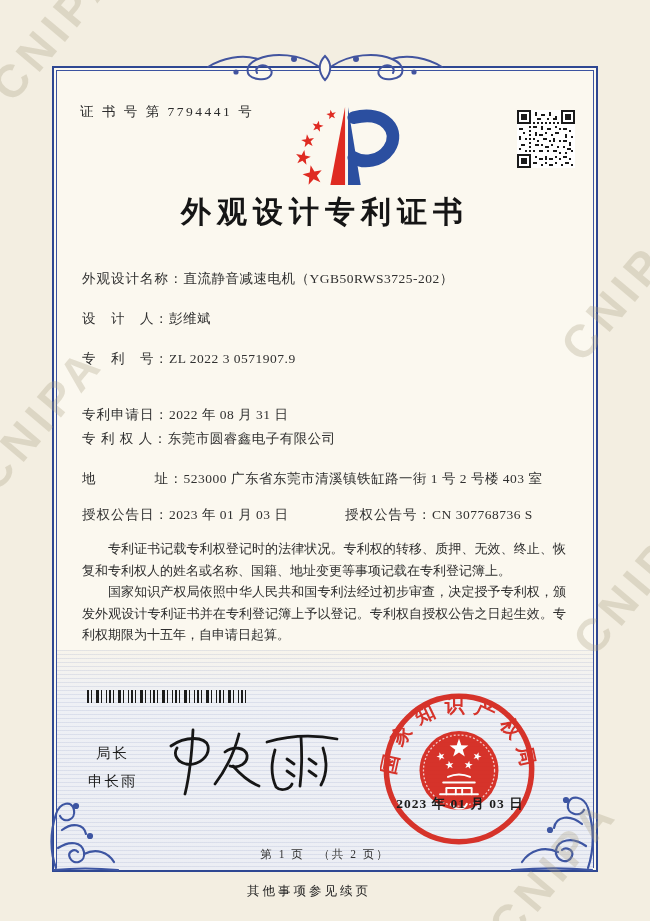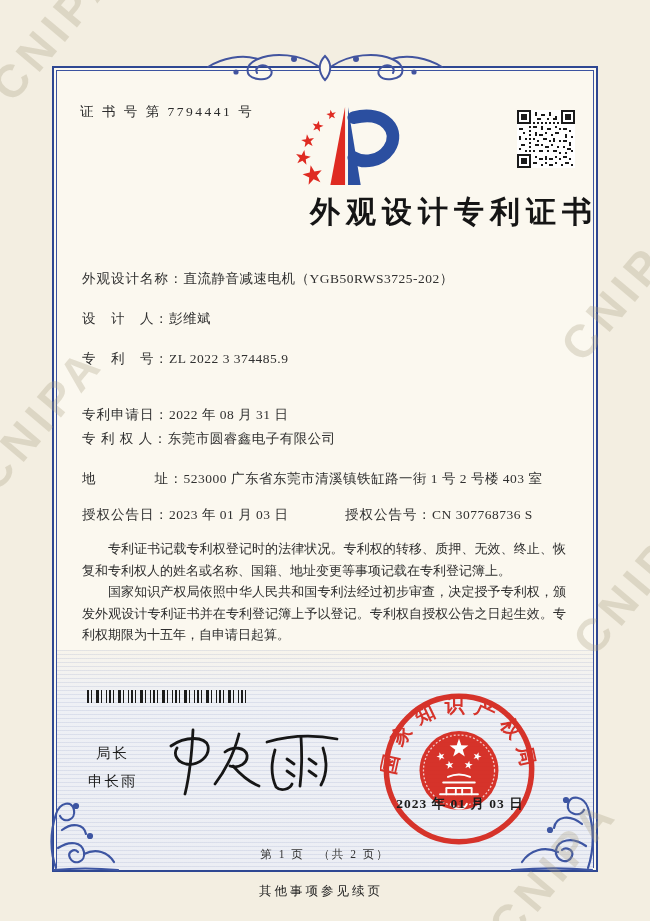--- a/index.html
+++ b/index.html
@@ -50,21 +50,21 @@
   .cert-no {
     position:absolute; left:80px; top:103px;
     font-size:13.5px; letter-spacing:2.5px; color:#2c2c2c;
   }
 
   .logo { position:absolute; left:283px; top:102px; width:128px; height:88px; }
   .qr   { position:absolute; left:516px; top:110px; width:60px; height:58px; }
 
   .title {
     position:absolute; left:52px; top:192px; width:546px;
-    text-align:right; font-size:30px; font-weight:bold;
+    text-align:center; font-size:30px; font-weight:bold;
     letter-spacing:6px; color:#151515;
   }
 
   .field-row {
     position:absolute; left:82px; width:500px; height:20px;
     font-size:13.5px; color:#303030; white-space:nowrap;
   }
   .flabel { letter-spacing:1px; }
   .fvalue { letter-spacing:0.5px; }
   .grant-no-group { position:absolute; left:263px; top:0; white-space:nowrap; }
@@ -102,21 +102,21 @@
     position:absolute; left:374px; top:795px; width:172px;
     text-align:center; font-size:13.5px; font-weight:bold;
     letter-spacing:1px; color:#1c1c1c;
   }
 
   .page-no {
     position:absolute; left:52px; top:847px; width:546px;
     text-align:center; font-size:11.5px; letter-spacing:2px; color:#333;
   }
   .cont-note {
-    position:absolute; left:48px; top:883px; width:546px;
+    position:absolute; left:36px; top:883px; width:546px;
     text-align:center; font-size:12.5px; letter-spacing:3px; color:#222;
   }
 
   .ornament { position:absolute; z-index:4; }
   .orn-top    { left:200px; top:50px;  width:250px; height:36px; }
   .orn-bl     { left:44px;  top:792px; width:78px;  height:82px; }
   .orn-br     { left:508px; top:788px; width:92px;  height:86px; }
 </style>
 </head>
 <body>
@@ -220,21 +220,21 @@
 
     <div class="title">外观设计专利证书</div>
 
     <div class="field-row" style="top:270px;">
       <span class="flabel">外观设计名称：</span><span class="fvalue">直流静音减速电机（YGB50RWS3725-202）</span>
     </div>
     <div class="field-row" style="top:310px;">
       <span class="flabel">设　计　人：</span><span class="fvalue">彭维斌</span>
     </div>
     <div class="field-row" style="top:350px;">
-      <span class="flabel">专　利　号：</span><span class="fvalue">ZL 2022 3 374485.9</span>
+      <span class="flabel">专　利　号：</span><span class="fvalue">ZL 2022 3 0571907.9</span>
     </div>
     <div class="field-row" style="top:406px;">
       <span class="flabel">专利申请日：</span><span class="fvalue">2022 年 08 月 31 日</span>
     </div>
     <div class="field-row" style="top:430px;">
       <span class="flabel">专 利 权 人：</span><span class="fvalue">东莞市圆睿鑫电子有限公司</span>
     </div>
     <div class="field-row" style="top:470px;">
       <span class="flabel">地　　　　址：</span><span class="fvalue">523000 广东省东莞市清溪镇铁缸路一街 1 号 2 号楼 403 室</span>
     </div>

